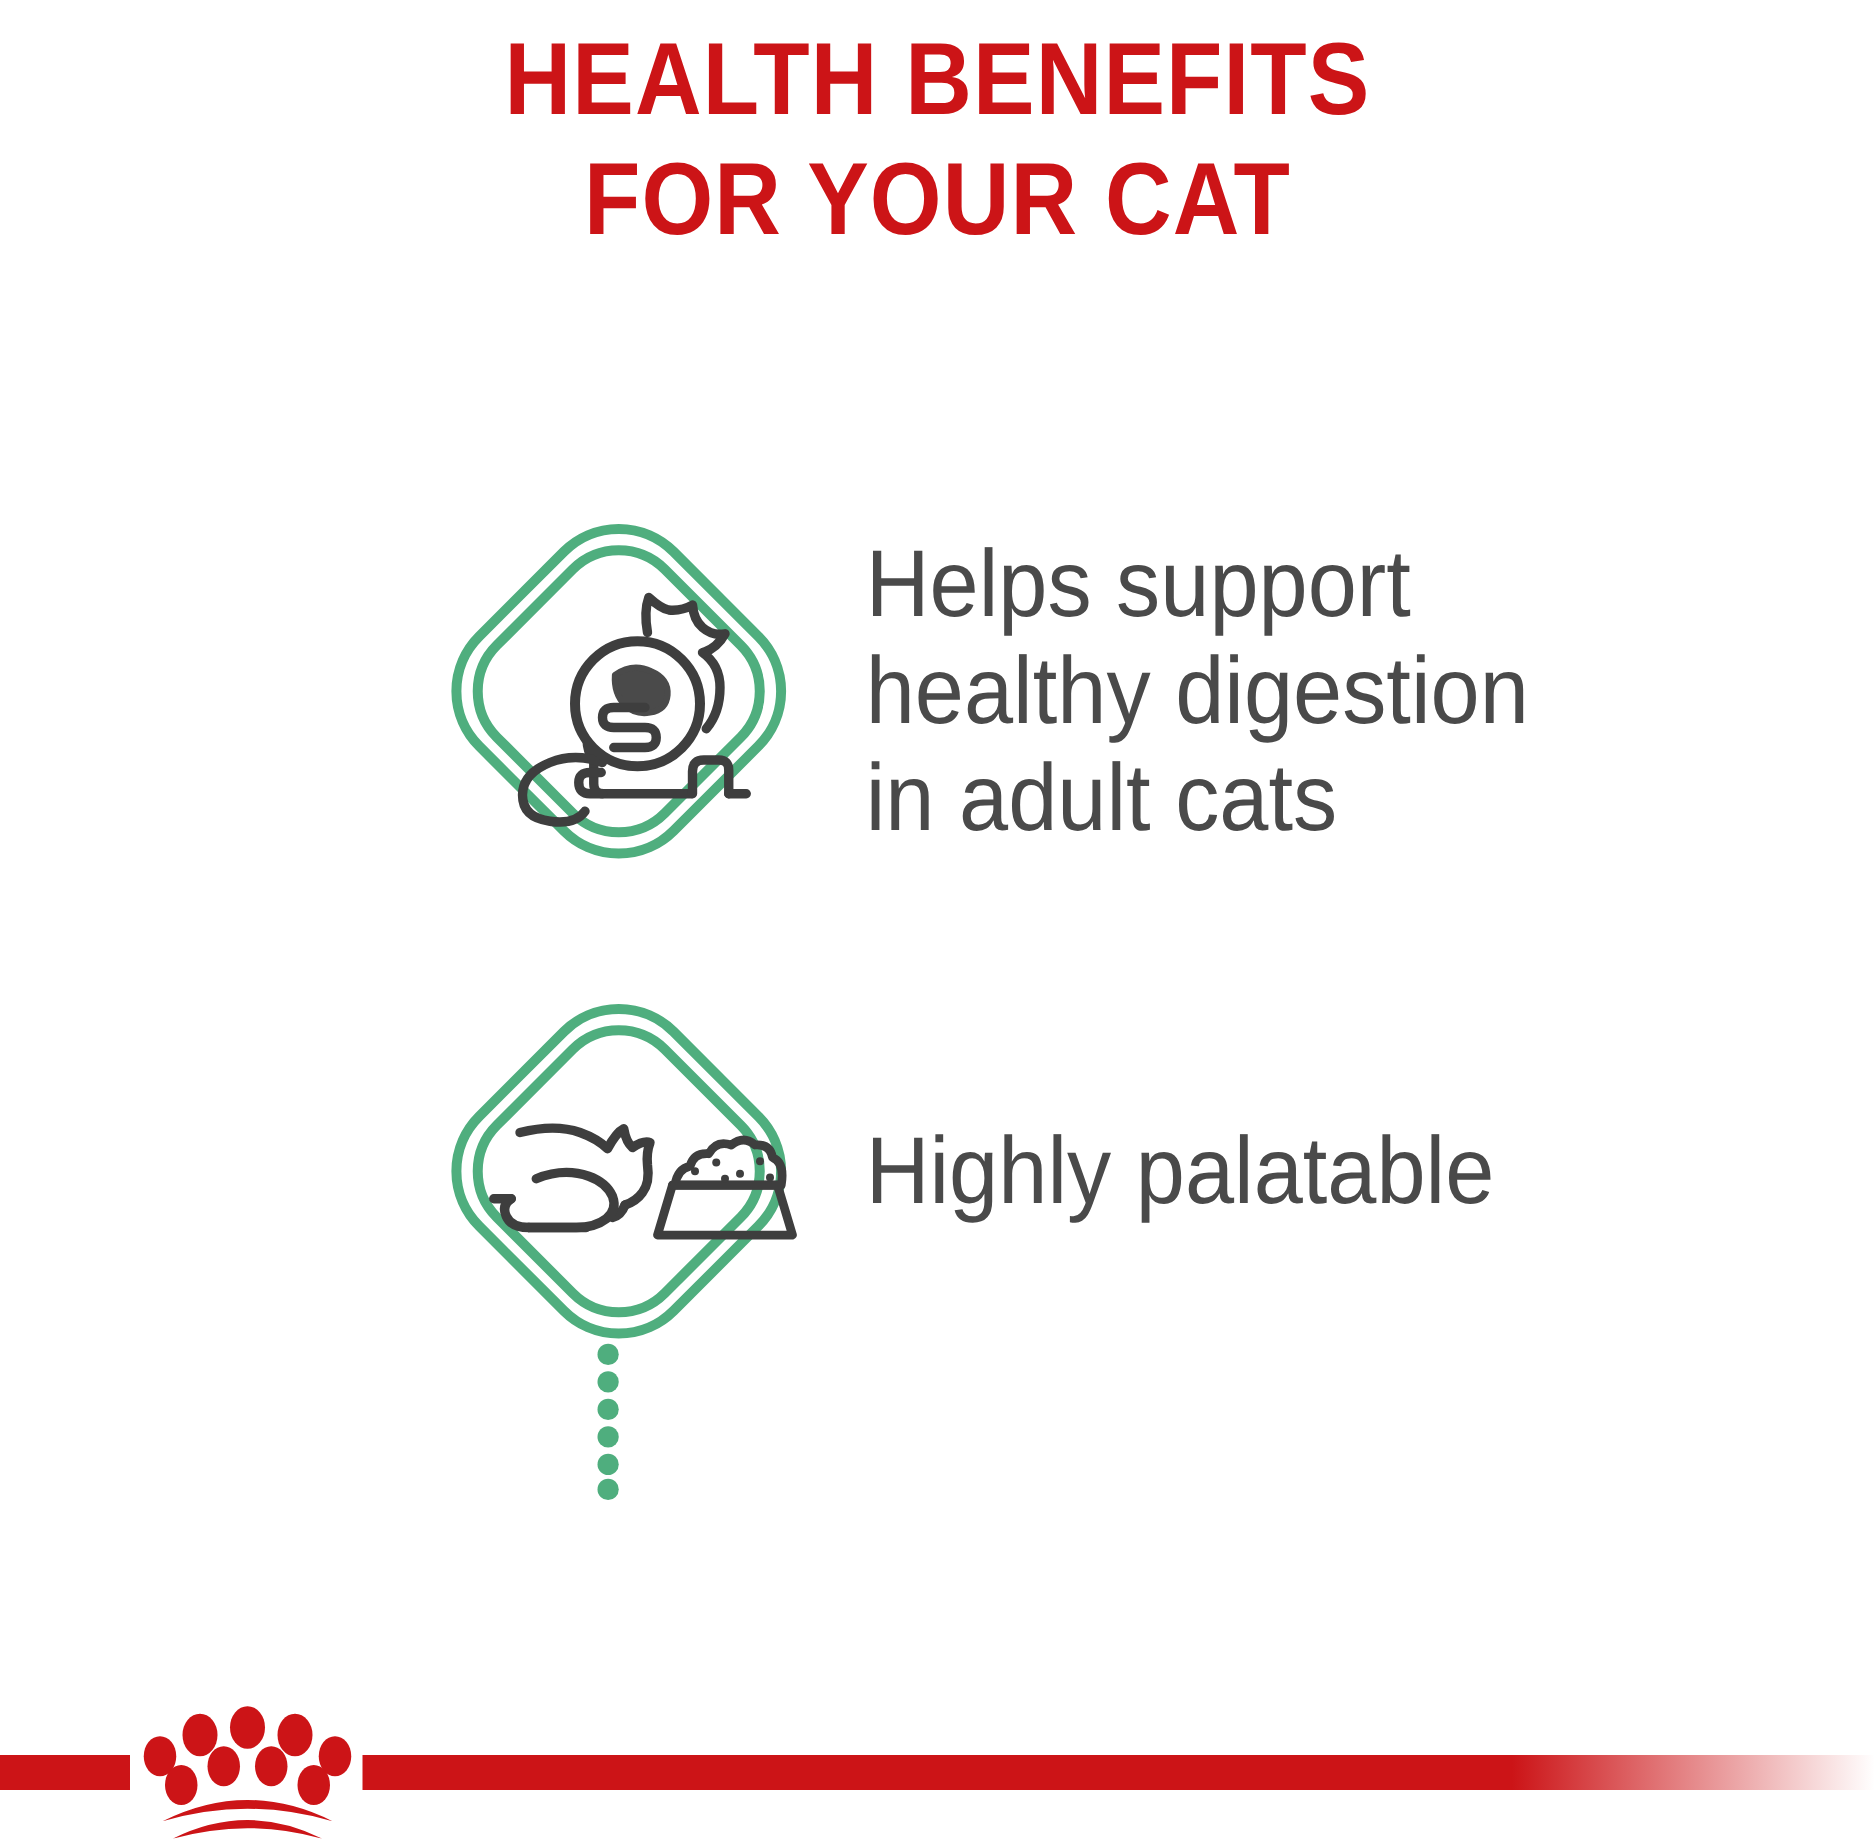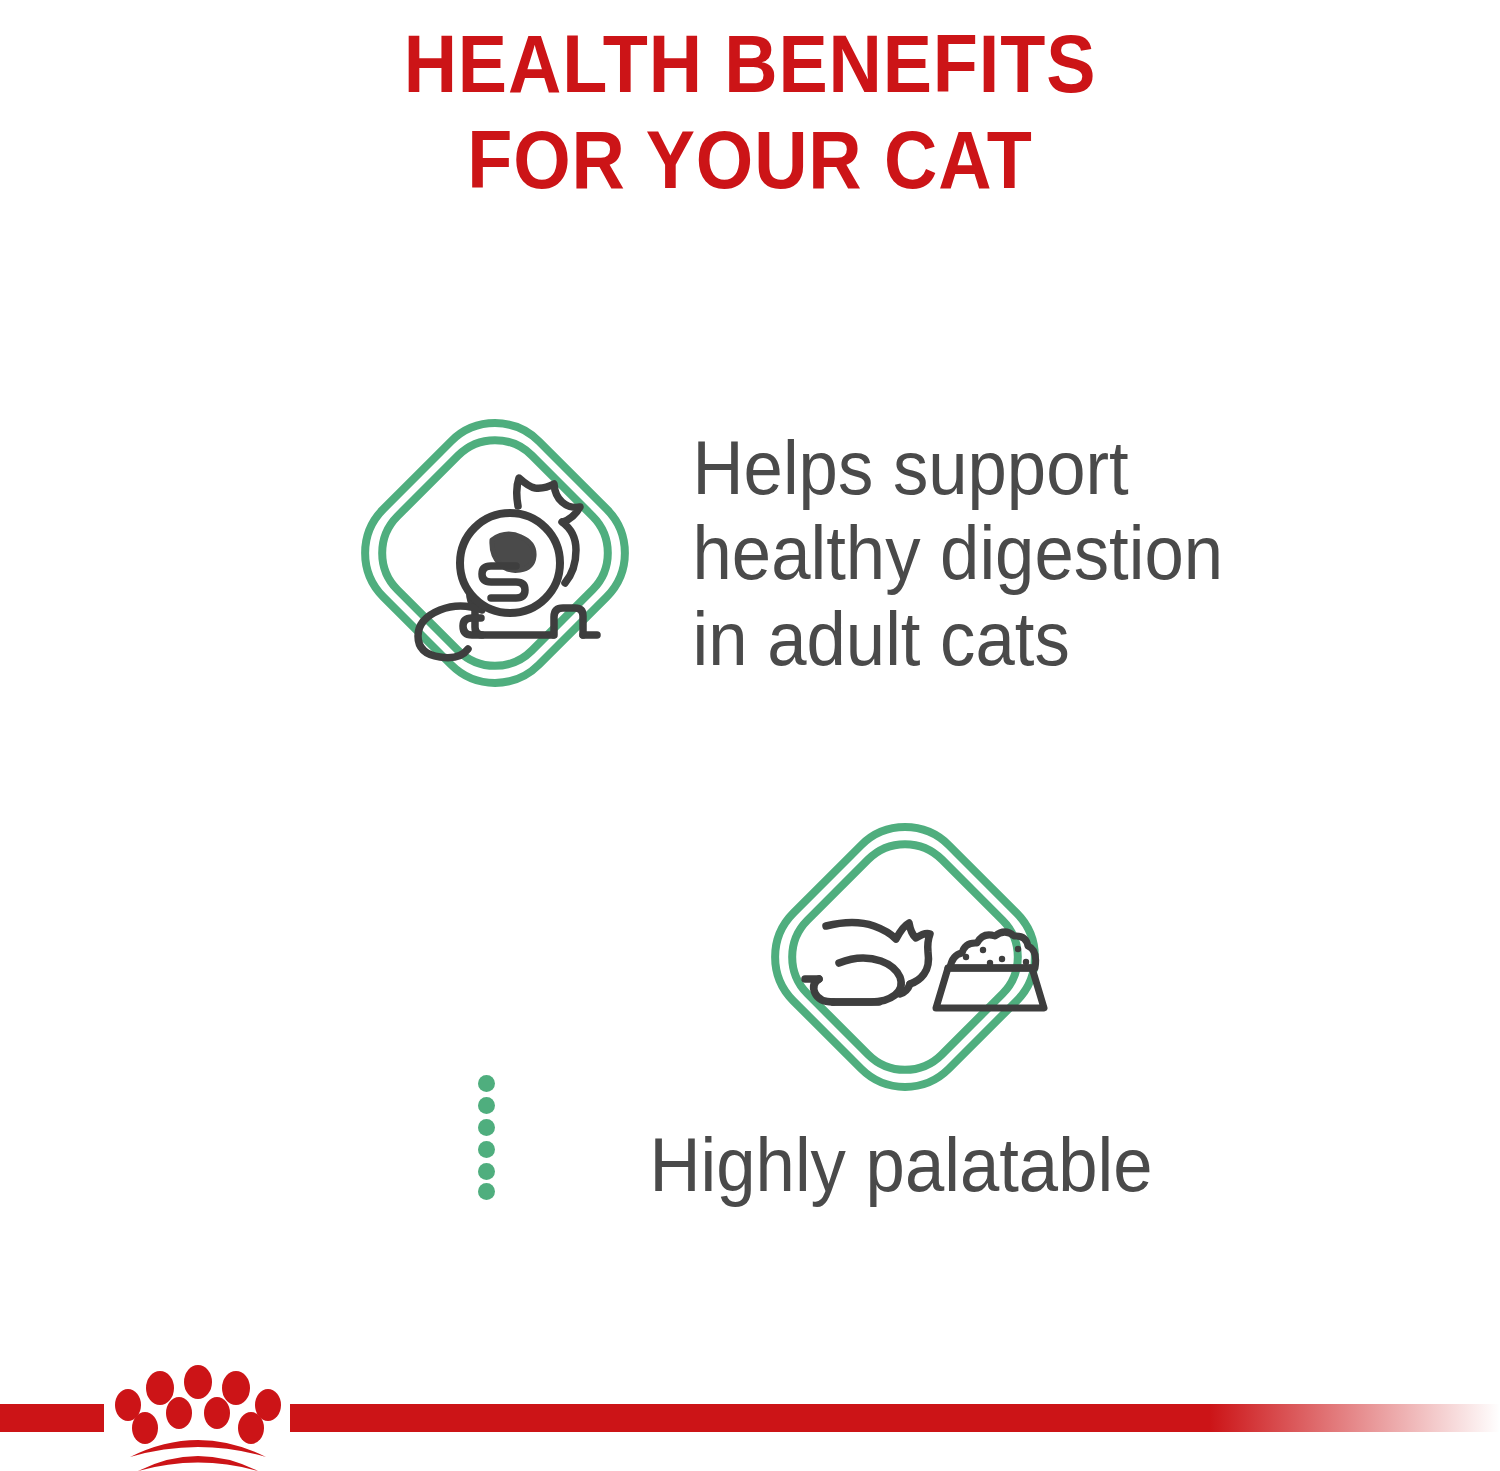--- a/index.html
+++ b/index.html
@@ -46,21 +46,21 @@
     width: 1500px;
   }
   .benefit-row {
     position: absolute;
     display: flex;
     align-items: center;
     left: 330px;
     width: 1150px;
   }
   .benefit-row.row-1 { top: 16px; }
-  .benefit-row.row-2 { top: 420px; flex-direction: column; }
+  .benefit-row.row-2 { top: 400px; }
 
   .badge {
     position: relative;
     width: 330px;
     height: 330px;
     flex: 0 0 330px;
   }
   .badge svg {
     display: block;
     width: 330px;

